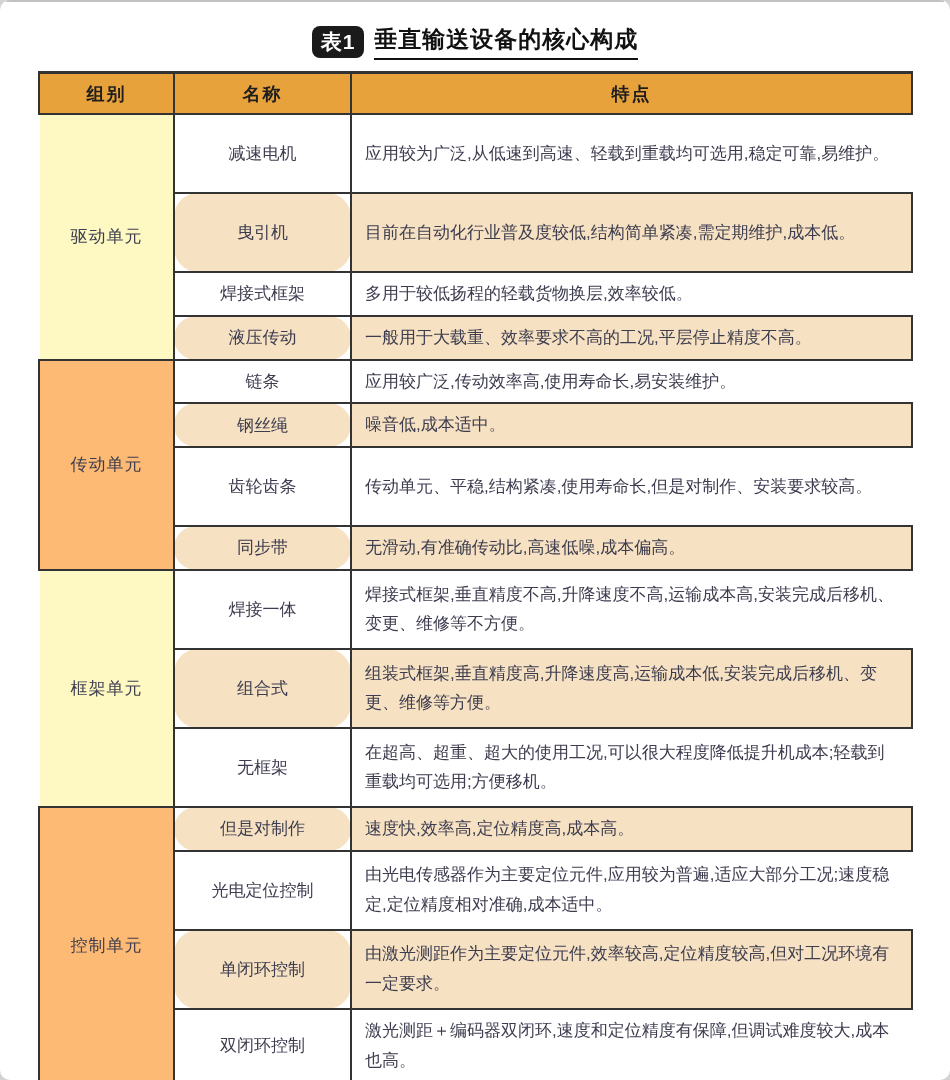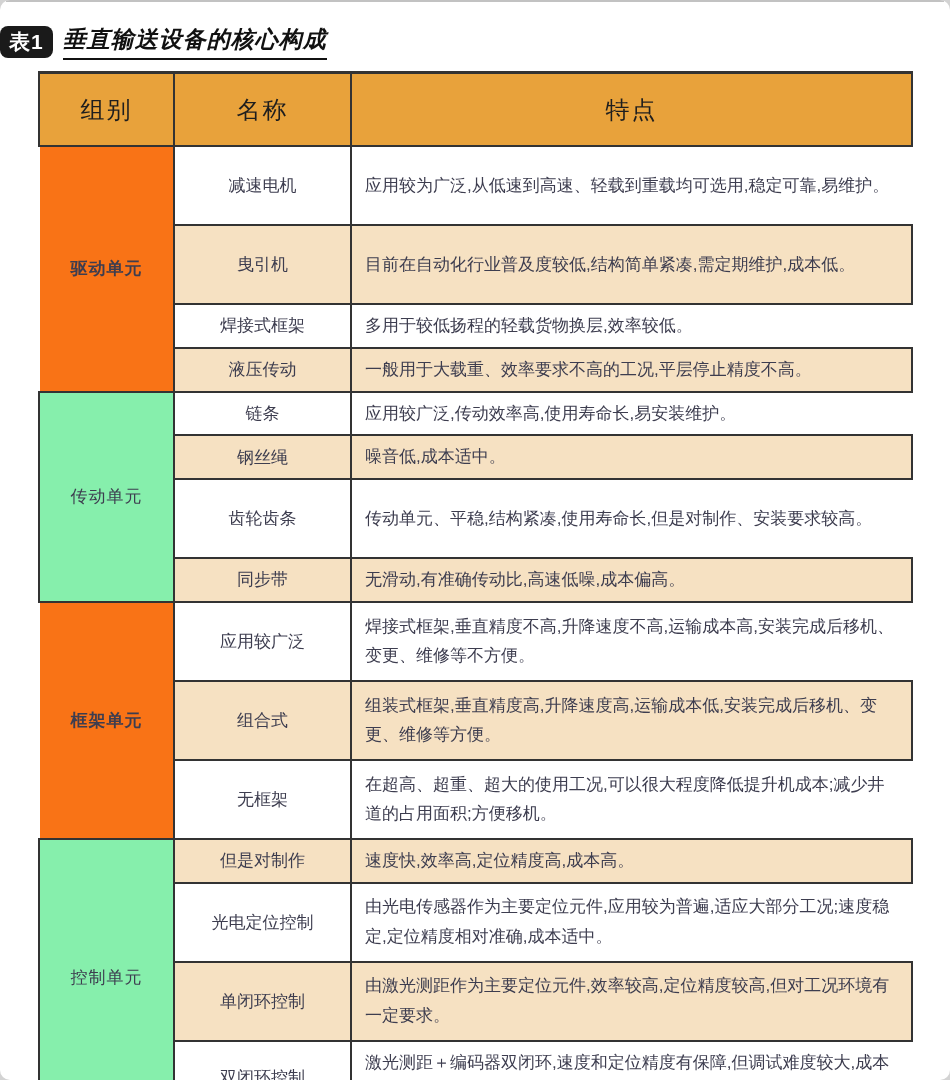--- a/index.html
+++ b/index.html
@@ -25,87 +25,88 @@
     height: 2px;
     background: #8f8f8f;
     opacity: .55;
   }
   
   .title-wrap {
     padding-top: 13px;
     height: 58px;
     display: flex;
     align-items: center;
+    justify-content: center;
     gap: 10px;
   }
   .badge {
     background: #1a1a1a;
     color: #ffffff;
     font-weight: 700;
     font-size: 21px;
     line-height: 1;
     padding: 5px 9px 6px;
     border-radius: 8px;
     letter-spacing: 1px;
   }
   .page-title {
     font-size: 23px;
     font-weight: 700;
     color: #111111;
     border-bottom: 2.5px solid #111111;
     padding-bottom: 3px;
     letter-spacing: 1px;
-    font-style: italic;
   }
   
   table.core {
     border-collapse: collapse;
     table-layout: fixed;
     width: 873px;
     margin: 0 0 0 38px;
     font-size: 17px;
     color: #3d3d4f;
   }
   col.c-group { width: 135px; }
   col.c-name  { width: 177px; }
   col.c-feat  { width: 561px; }
 
   th {
     background: #e8a23b;
     border: 2px solid #333333;
     border-top-width: 3px;
     color: #1e1e1e;
-    font-weight: 400;
-    font-size: 24px;
+    font-weight: 700;
+    font-size: 18px;
     height: 39px;
-    padding: 16px 4px;
+    padding: 0 4px;
     letter-spacing: 2px;
   }
   td {
     border: 2px solid #333333;
     vertical-align: middle;
   }
   td.group {
     text-align: center;
     letter-spacing: 1px;
   }
   td.name {
     text-align: center;
     padding: 4px 6px;
+    border-radius: 24px;
   }
   td.feat {
     text-align: left;
     padding: 6px 13px;
     line-height: 1.75;
   }
   
   tr.r-white .name, tr.r-white .feat { background: #ffffff; }
   tr.r-peach .name, tr.r-peach .feat { background: #f6e1c2; }
-  td.group.g-white { background: #f97316; border-left-color: #ffffff; font-weight: bold; }
-  td.group.g-peach { background: #86efac; margin-top: 20px; }
+  td.group.g-white { background: #fef9c3; border-left-color: #ffffff; }
+  td.group.g-peach { background: #fdba74; margin-top: 20px; }
   
   tr.r-white td.feat { border-right-color: #ffffff; }
   
   tr.h1 { height: 41px; }
   tr.h2 { height: 79px; }
   tr.hd4 { height: 75px; }
   tbody tr:last-child td { border-bottom-width: 3px; }
 </style>
 </head>
 <body>
@@ -164,30 +165,30 @@
         <td class="name">齿轮齿条</td>
         <td class="feat">传动单元、平稳,结构紧凑,使用寿命长,但是对制作、安装要求较高。</td>
       </tr>
       <tr class="r-peach h1">
         <td class="name">同步带</td>
         <td class="feat">无滑动,有准确传动比,高速低噪,成本偏高。</td>
       </tr>
 
       <tr class="r-white h2">
         <td class="group g-white" rowspan="3">框架单元</td>
-        <td class="name">应用较广泛</td>
+        <td class="name">焊接一体</td>
         <td class="feat">焊接式框架,垂直精度不高,升降速度不高,运输成本高,安装完成后移机、变更、维修等不方便。</td>
       </tr>
       <tr class="r-peach h2">
         <td class="name">组合式</td>
         <td class="feat">组装式框架,垂直精度高,升降速度高,运输成本低,安装完成后移机、变更、维修等方便。</td>
       </tr>
       <tr class="r-white h2">
         <td class="name">无框架</td>
-        <td class="feat">在超高、超重、超大的使用工况,可以很大程度降低提升机成本;减少井道的占用面积;方便移机。</td>
+        <td class="feat">在超高、超重、超大的使用工况,可以很大程度降低提升机成本;轻载到重载均可选用;方便移机。</td>
       </tr>
 
       <tr class="r-peach h1">
         <td class="group g-peach" rowspan="4">控制单元</td>
         <td class="name">但是对制作</td>
         <td class="feat">速度快,效率高,定位精度高,成本高。</td>
       </tr>
       <tr class="r-white h2">
         <td class="name">光电定位控制</td>
         <td class="feat">由光电传感器作为主要定位元件,应用较为普遍,适应大部分工况;速度稳定,定位精度相对准确,成本适中。</td>

